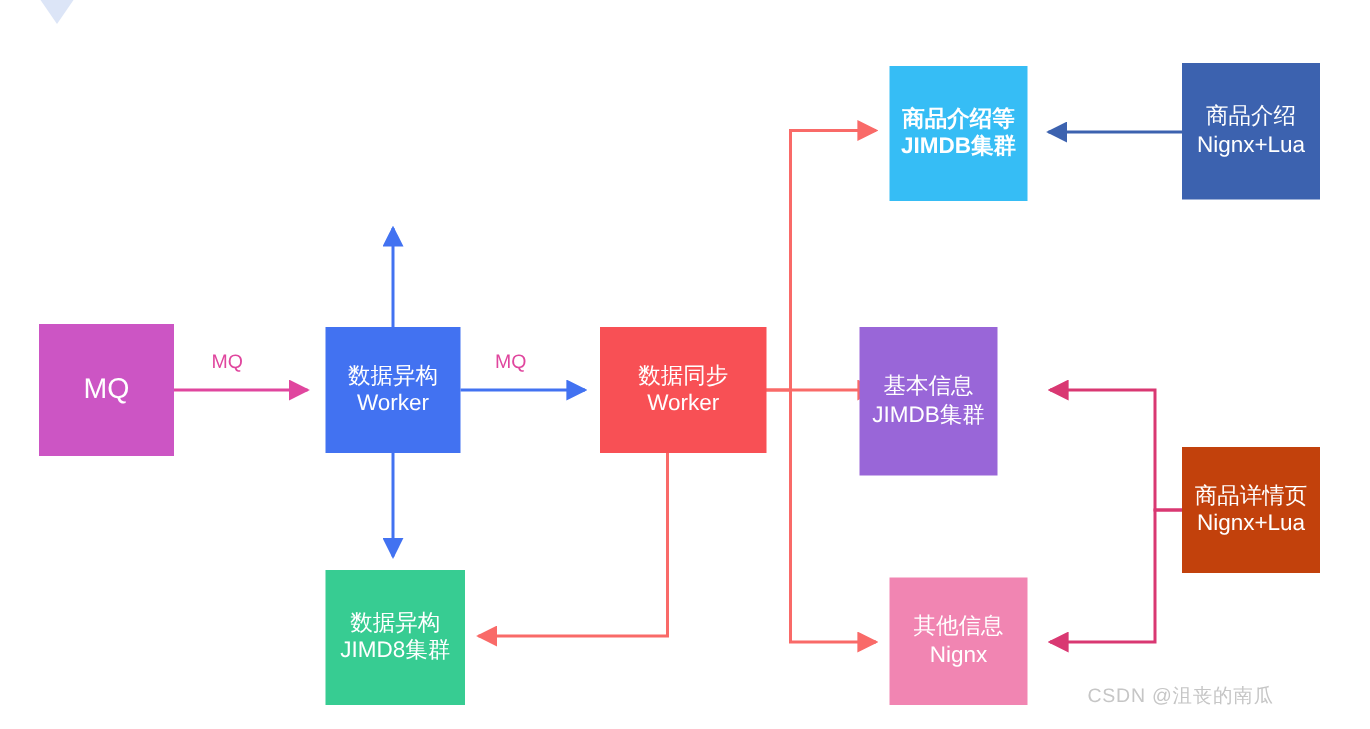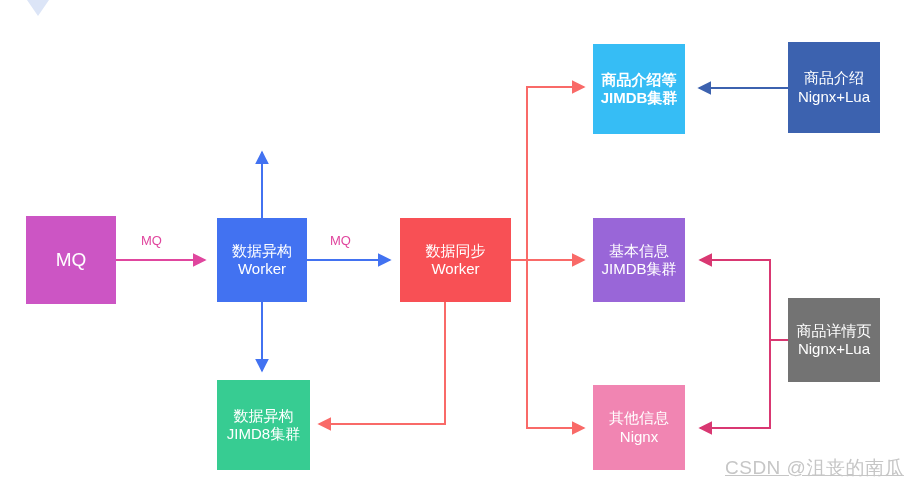--- a/index.html
+++ b/index.html
@@ -44,21 +44,21 @@
   }
   
   #node-mq          { left: 26px;  top: 216px; width: 90px;  height: 88px;  background: #CC55C4; font-size: 19px; }
   #node-dep         { left: 218px; top: 42px;  width: 90px;  height: 91px;  background: #F9A council; }
   #node-dep         { left: 218px; top: 42px;  width: 90px;  height: 91px;  background: #F9A councilD; }
   #node-hetero-wk   { left: 217px; top: 218px; width: 90px;  height: 84px;  background: #4272F1; font-size: 15px; }
   #node-sync-wk     { left: 400px; top: 218px; width: 111px;  height: 84px;  background: #F85055; font-size: 15px; }
   #node-hetero-db   { left: 217px; top: 380px; width: 93px;  height: 90px;  background: #37CC92; font-size: 15px; }
   #node-intro-db    { left: 593px; top: 44px;  width: 92px;  height: 90px;  background: #36BDF5; font-size: 15px; font-weight: bold; }
   #node-intro-nginx { left: 788px; top: 42px;  width: 92px;  height: 91px;  background: #3C62AF; font-size: 15px; }
-  #node-basic-db    { left: 593px; top: 218px; width: 92px;  height: 84px;  background: #9966D8; font-size: 15px; }
+  #node-basic-db    { left: 573px; top: 218px; width: 92px;  height: 99px;  background: #9966D8; font-size: 15px; }
   #node-detail-nginx{ left: 788px; top: 298px; width: 92px;  height: 84px;  background: #D93872; font-size: 15px; }
   #node-other-db    { left: 593px; top: 385px; width: 92px;  height: 85px;  background: #F185B2; font-size: 15px; justify-content: center; }
 
   .edge-label {
     position: absolute;
     font-size: 13px;
     z-index: 4;
     white-space: nowrap;
   }
   #label-mq-1 { left: 141px; top: 233px; color: #E0469E; }
@@ -72,26 +72,25 @@
     height: 0;
     border-left: 11px solid transparent;
     border-right: 11px solid transparent;
     border-top: 16px solid #DCE5F7;
     z-index: 2;
   }
   #watermark {
     position: absolute;
     left: 725px;
     top: 455px;
-    font-size: 19px;
+    font-size: 13px;
     color: #C6C6C6;
     letter-spacing: 0.5px;
     z-index: 5;
     white-space: nowrap;
-    text-decoration: underline;
   }
 </style>
 </head>
 <body>
 
 <div id="canvas">
 
   <div id="corner-triangle"></div>
 
   <svg id="edges" viewBox="0 0 913 486">
@@ -186,21 +185,21 @@
   <div class="node" id="node-intro-nginx" style="background: rgb(60, 98, 175);">
     <span class="ln">商品介绍</span>
     <span class="ln">Nignx+Lua</span>
   </div>
 
   <div class="node" id="node-basic-db" style="background: rgb(153, 102, 216);">
     <span class="ln">基本信息</span>
     <span class="ln">JIMDB集群</span>
   </div>
 
-  <div class="node" id="node-detail-nginx" style="background: #737373;">
+  <div class="node" id="node-detail-nginx" style="background: #c2410c;">
     <span class="ln">商品详情页</span>
     <span class="ln">Nignx+Lua</span>
   </div>
 
   <div class="node" id="node-other-db" style="background: rgb(241, 133, 178);">
     <span class="ln">其他信息</span>
     <span class="ln">Nignx</span>
   </div>
 
   <div class="edge-label" id="label-mq-1">MQ</div>

